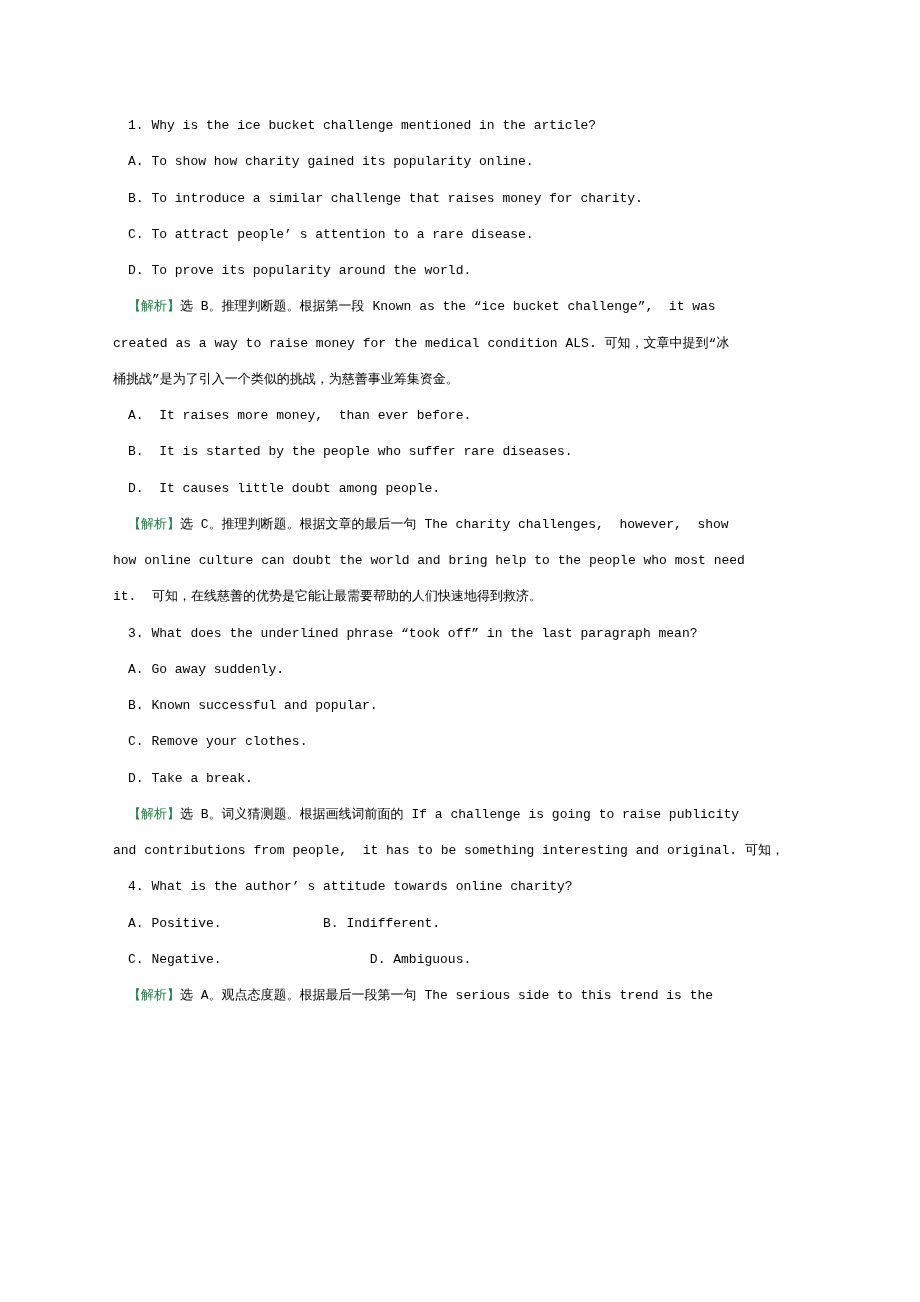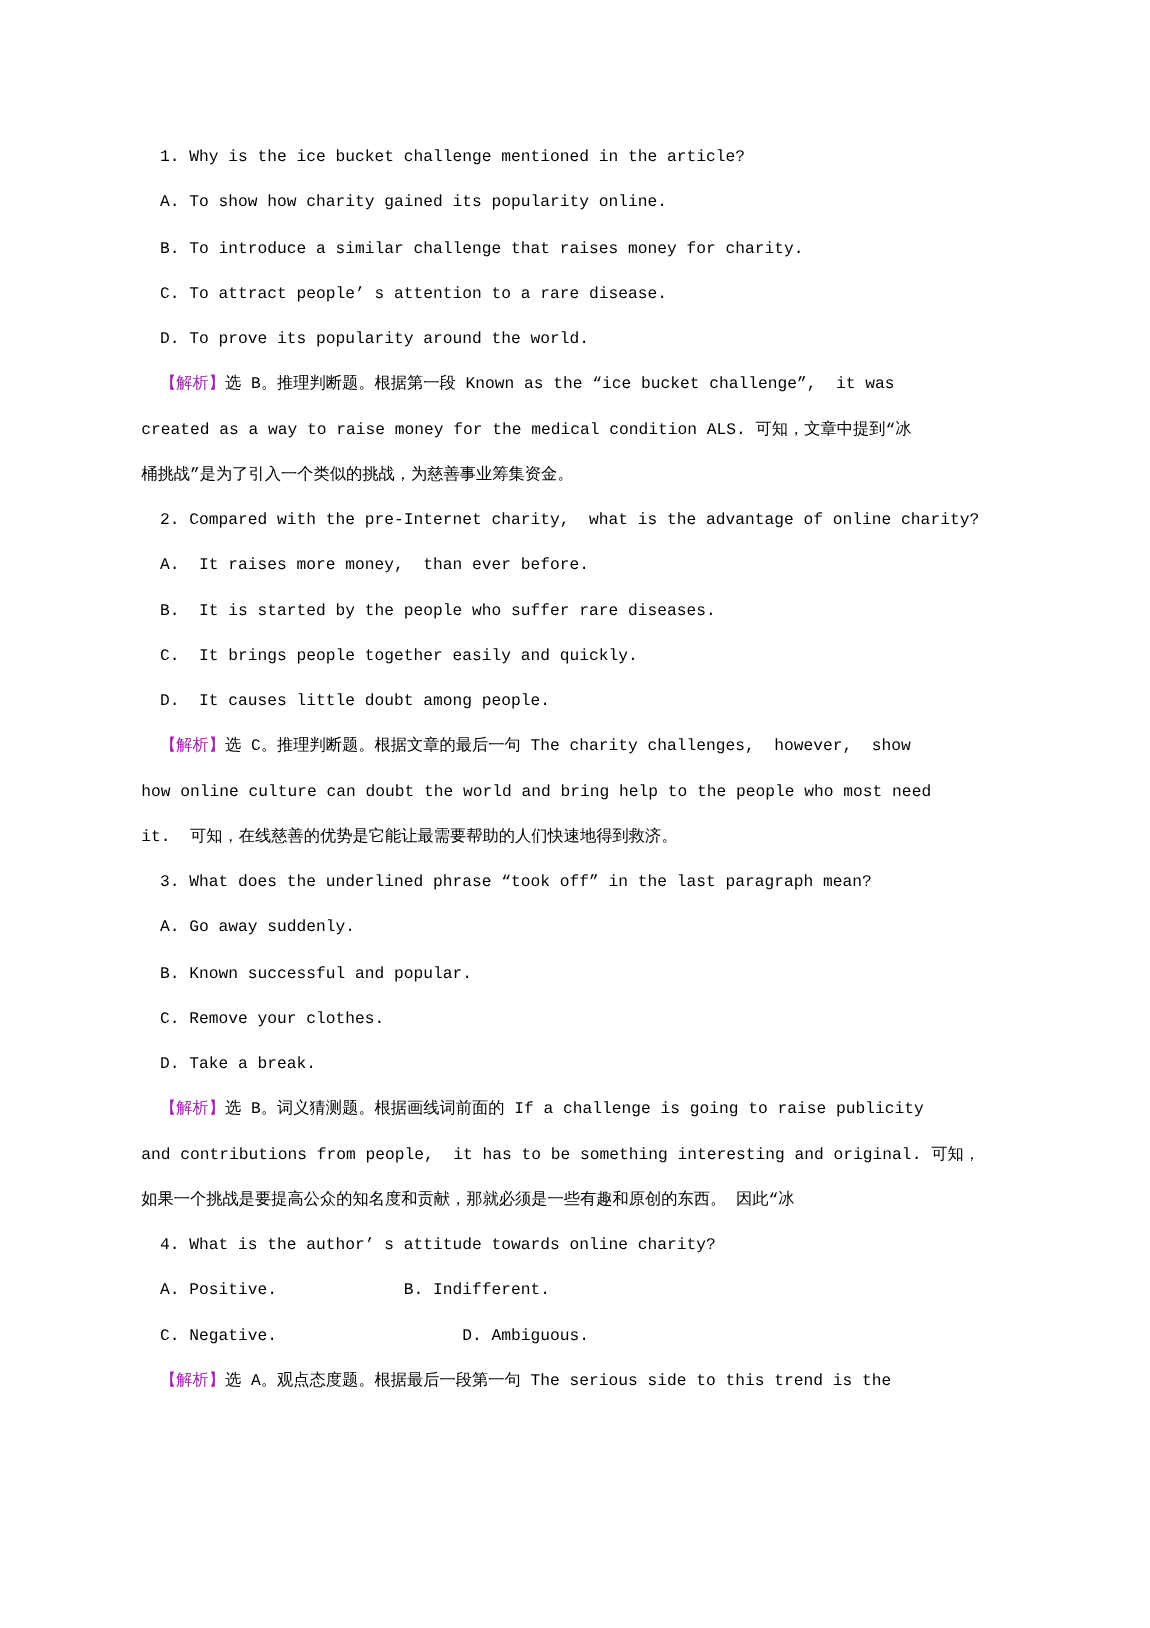--- a/index.html
+++ b/index.html
@@ -22,60 +22,57 @@
     white-space: pre;
     font-family: "Liberation Mono", "DejaVu Sans Mono", monospace;
     font-size: 13px;
     line-height: 36.25px;
     color: #000000;
   }
   .ind {
     padding-left: 15px;
   }
   .hl {
-    color: #a21caf;
+    color: #15803d;
   }
 </style>
 </head>
 <body>
 
 <div class="page">
   <div class="content">
 
     <section>
       <p class="line ind">1. Why is the ice bucket challenge mentioned in the article?</p>
       <p class="line ind">A. To show how charity gained its popularity online.</p>
       <p class="line ind">B. To introduce a similar challenge that raises money for charity.</p>
       <p class="line ind">C. To attract people’ s attention to a rare disease.</p>
       <p class="line ind">D. To prove its popularity around the world.</p>
       <p class="line ind"><span class="hl">【解析】</span><span>选 B。推理判断题。根据第一段 Known as the “ice bucket challenge”,  it was</span></p>
       <p class="line">created as a way to raise money for the medical condition ALS. 可知，文章中提到“冰</p>
       <p class="line">桶挑战”是为了引入一个类似的挑战，为慈善事业筹集资金。</p>
     </section>
 
     <section>
-      <p class="line ind">2. Compared with the pre-Internet charity,  what is the advantage of online charity?</p>
       <p class="line ind">A.  It raises more money,  than ever before.</p>
       <p class="line ind">B.  It is started by the people who suffer rare diseases.</p>
-      <p class="line ind">C.  It brings people together easily and quickly.</p>
       <p class="line ind">D.  It causes little doubt among people.</p>
       <p class="line ind"><span class="hl">【解析】</span><span>选 C。推理判断题。根据文章的最后一句 The charity challenges,  however,  show</span></p>
       <p class="line">how online culture can doubt the world and bring help to the people who most need</p>
       <p class="line">it.  可知，在线慈善的优势是它能让最需要帮助的人们快速地得到救济。</p>
     </section>
 
     <section>
       <p class="line ind">3. What does the underlined phrase “took off” in the last paragraph mean?</p>
       <p class="line ind">A. Go away suddenly.</p>
       <p class="line ind">B. Known successful and popular.</p>
       <p class="line ind">C. Remove your clothes.</p>
       <p class="line ind">D. Take a break.</p>
       <p class="line ind"><span class="hl">【解析】</span><span>选 B。词义猜测题。根据画线词前面的 If a challenge is going to raise publicity</span></p>
       <p class="line">and contributions from people,  it has to be something interesting and original. 可知，</p>
-      <p class="line">如果一个挑战是要提高公众的知名度和贡献，那就必须是一些有趣和原创的东西。 因此“冰</p>
     </section>
 
     <section>
       <p class="line ind">4. What is the author’ s attitude towards online charity?</p>
       <p class="line ind">A. Positive.             B. Indifferent.</p>
       <p class="line ind">C. Negative.                   D. Ambiguous.</p>
       <p class="line ind"><span class="hl">【解析】</span><span>选 A。观点态度题。根据最后一段第一句 The serious side to this trend is the</span></p>
     </section>
 
   </div>

